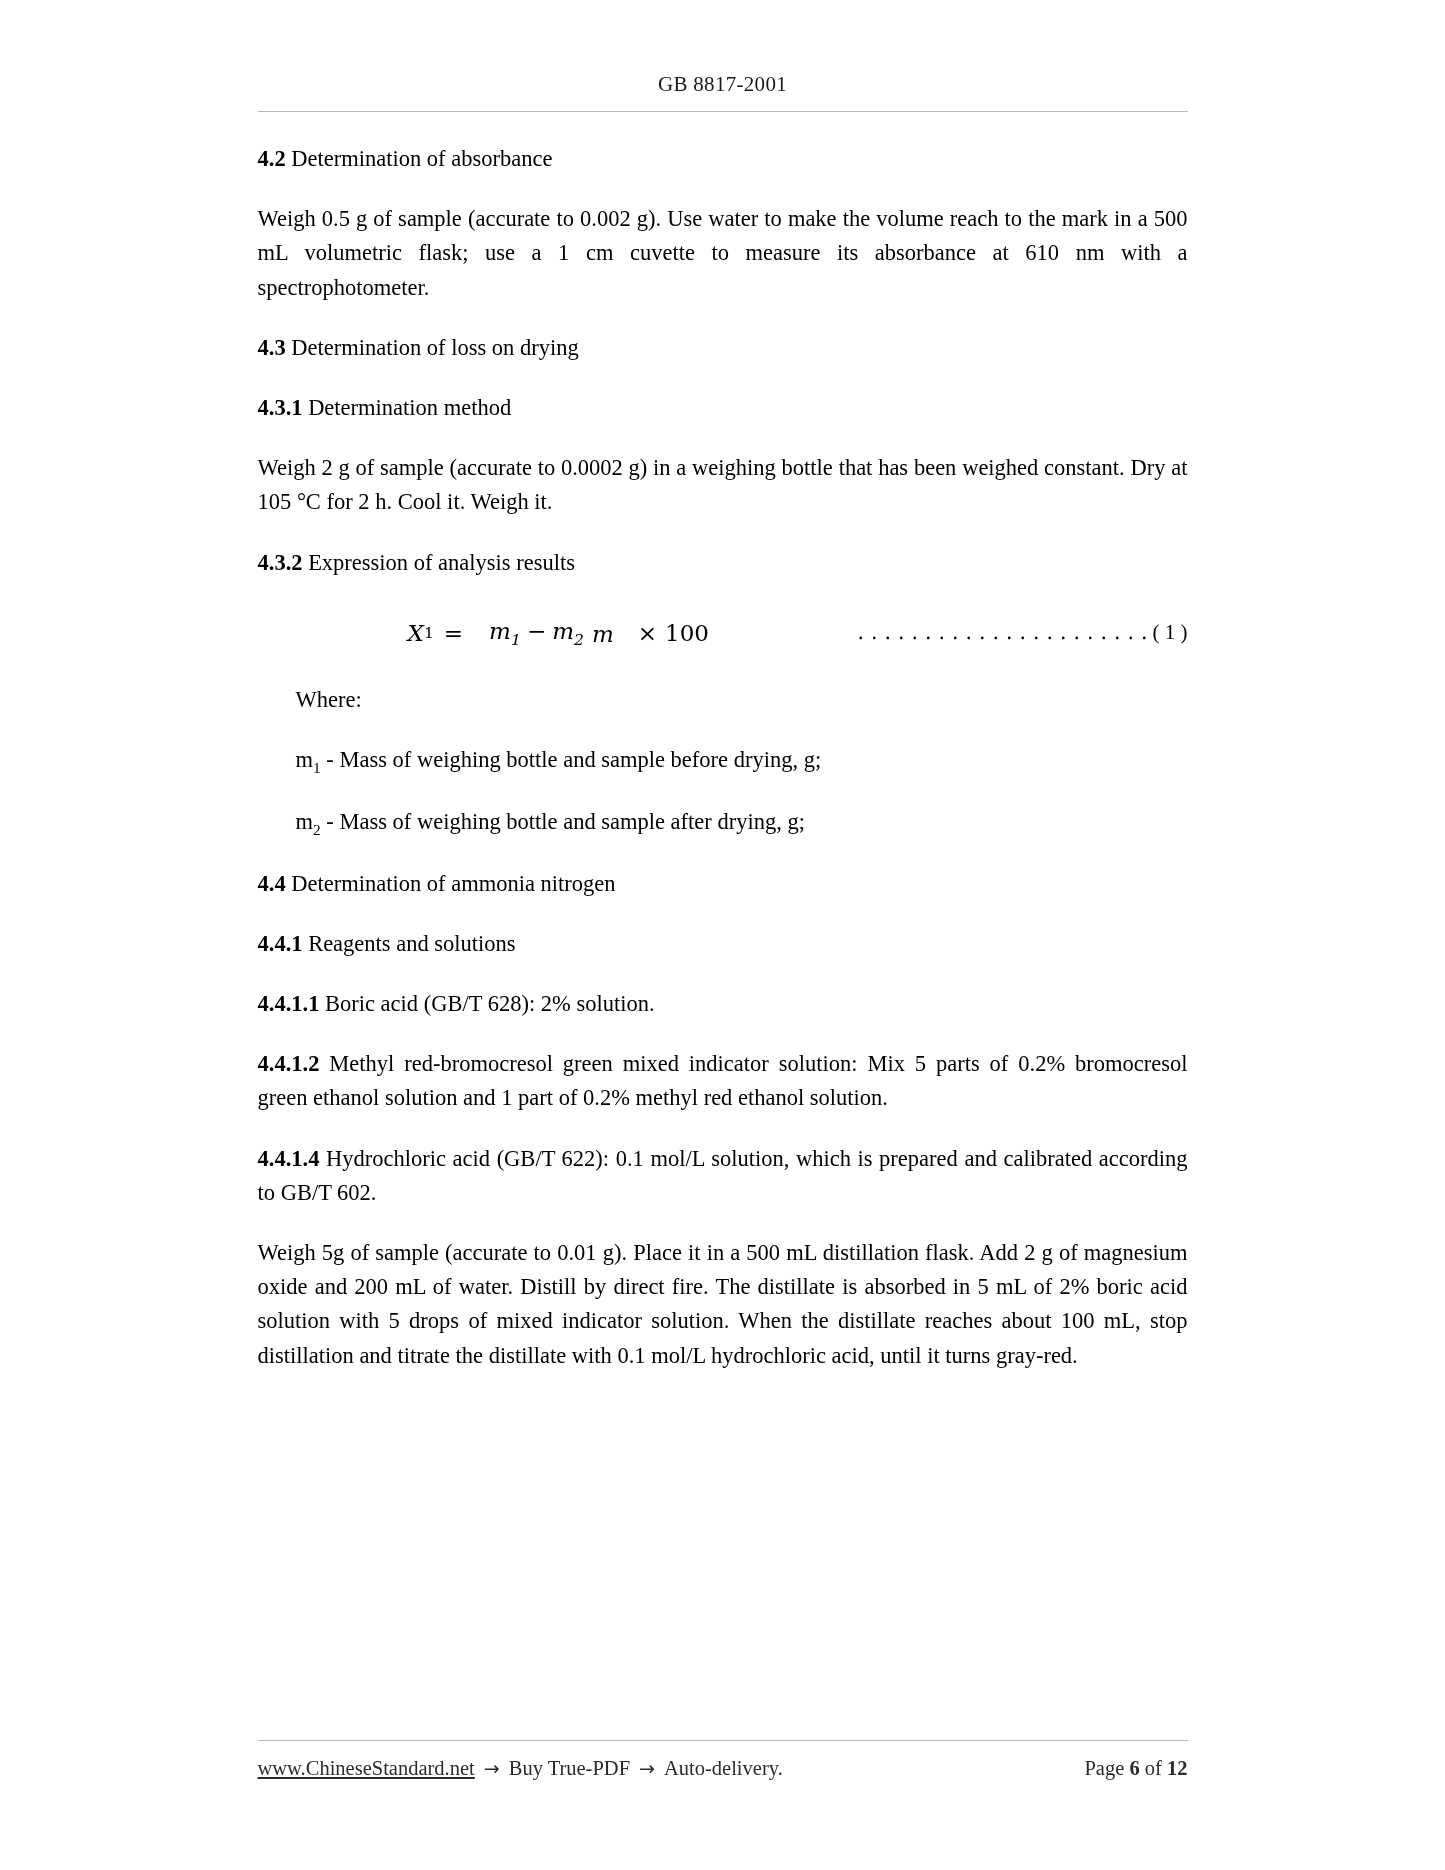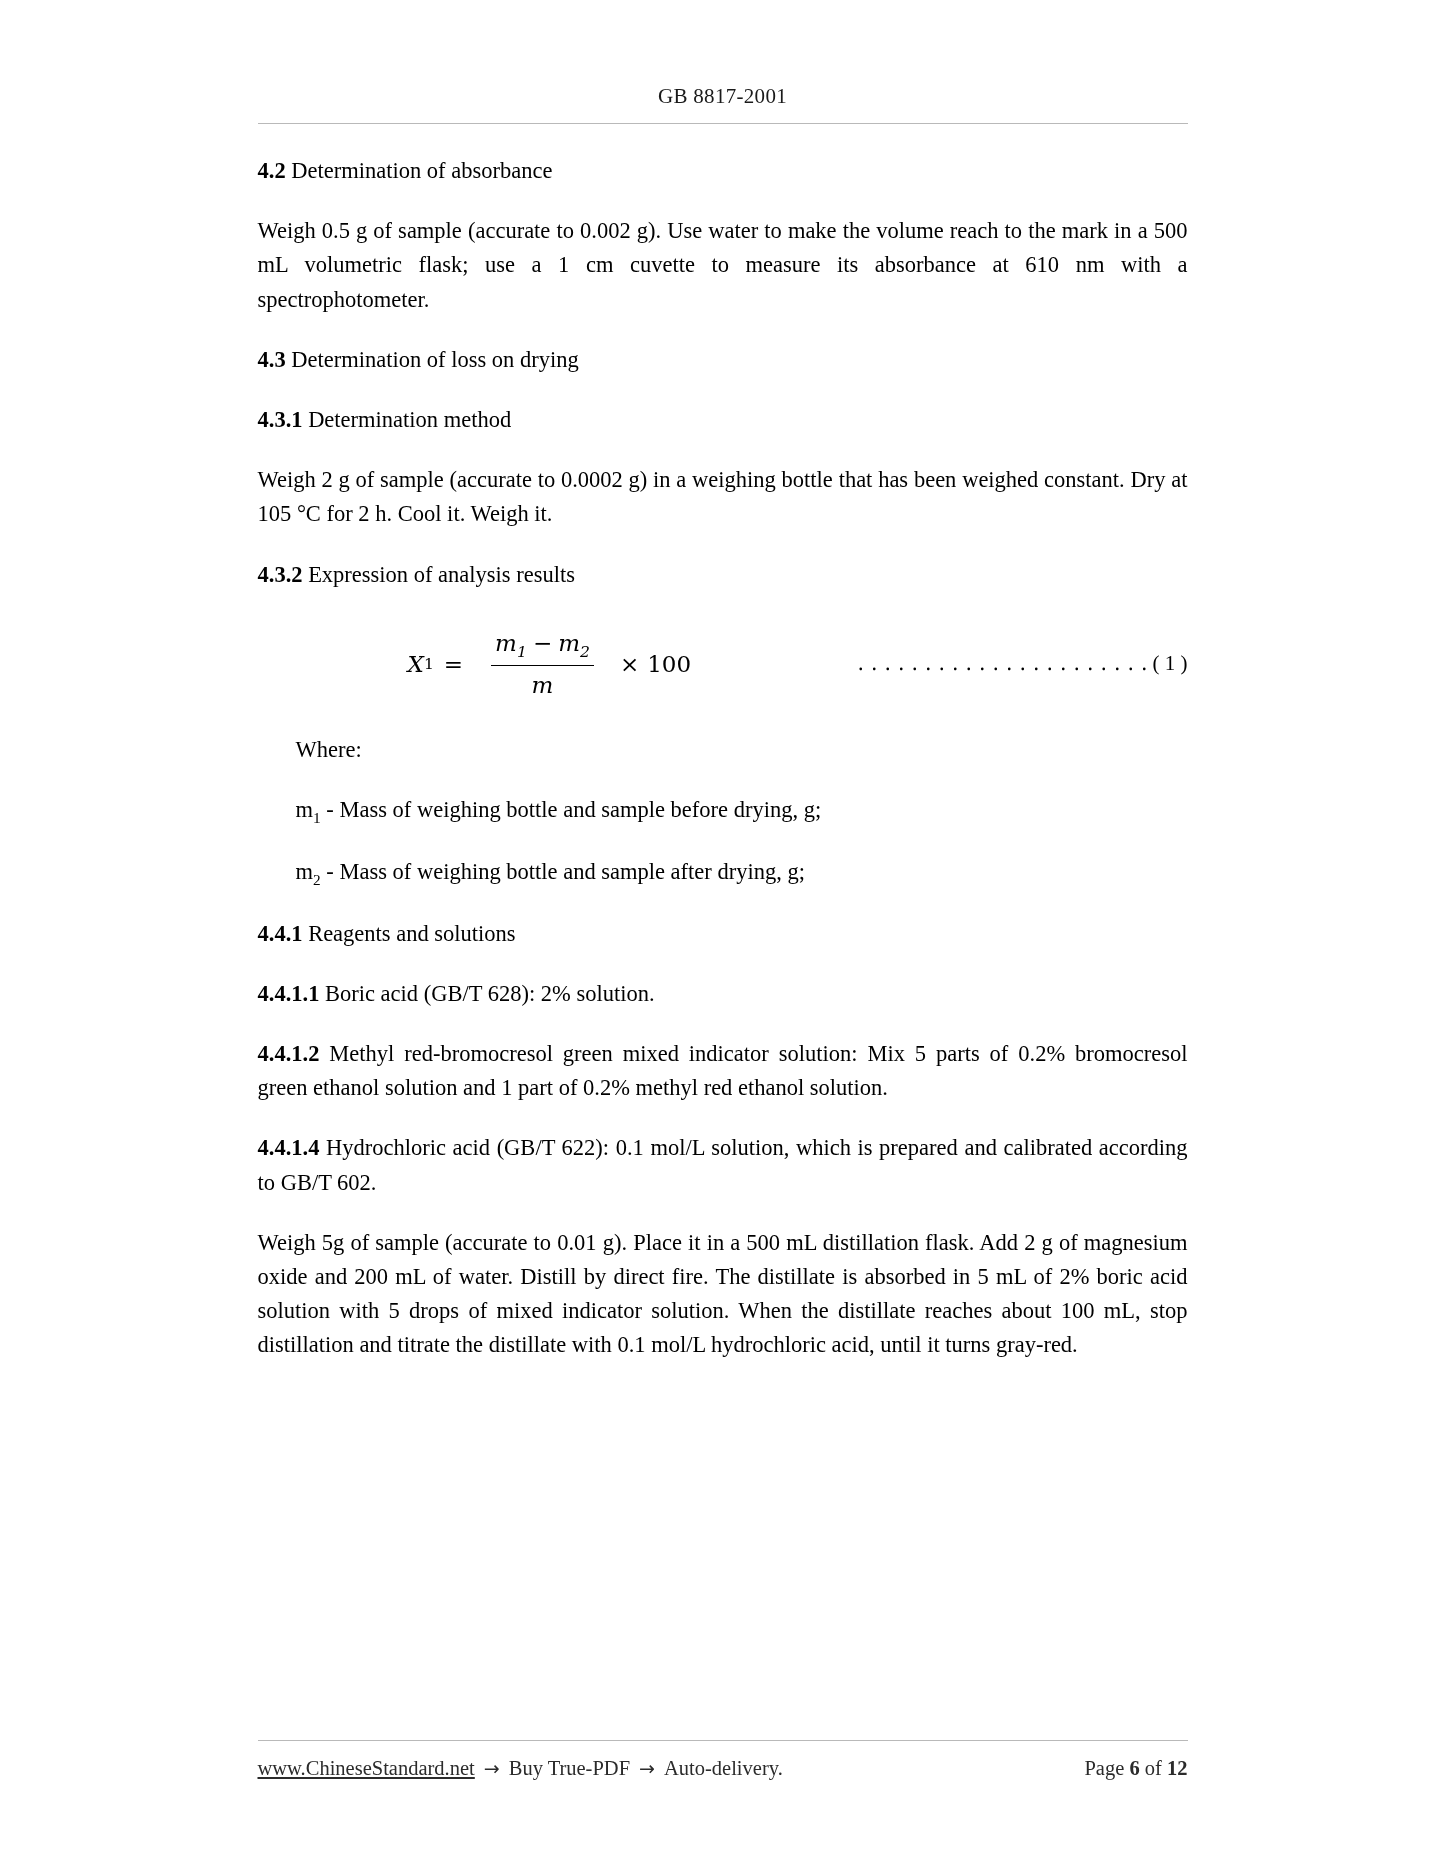--- a/index.html
+++ b/index.html
@@ -11,21 +11,21 @@
     width: 1445px;
     height: 1870px;
     font-family: "Liberation Serif", serif;
     color: #000000;
     position: relative;
   }
   .page {
     width: 1445px;
     height: 1870px;
     box-sizing: border-box;
-    padding: 12px;
+    padding: 0;
     position: relative;
   }
   .header {
     text-align: center;
     font-size: 21px;
     letter-spacing: 0.3px;
     padding-top: 72px;
     color: #1a1a1a;
   }
   .header-rule {
@@ -62,24 +62,24 @@
     font-size: 23px;
     display: flex;
     align-items: center;
     white-space: nowrap;
   }
   .formula .var {
     font-style: italic;
   }
   .frac {
     display: inline-flex;
-    flex-direction: column;
+    flex-direction: row;
     align-items: center;
     vertical-align: middle;
-    margin: 0 18px;
+    margin: 0 12px;
   }
   .frac .top {
     padding: 0 4px 2px 4px;
     font-style: italic;
   }
   .frac .bar {
     width: 100%;
     border-top: 1.6px solid #000;
   }
   .frac .bot {
@@ -194,20 +194,24 @@
 
     <p class="para indent">
       <span>m</span><span class="sub">1</span><span> - Mass of weighing bottle and sample before drying, g;</span>
     </p>
 
     <p class="para indent">
       <span>m</span><span class="sub">2</span><span> - Mass of weighing bottle and sample after drying, g;</span>
     </p>
 
 
+    <p class="para">
+      <span class="num">4.4</span>
+      <span>Determination of ammonia nitrogen</span>
+    </p>
 
     <p class="para">
       <span class="num">4.4.1</span>
       <span>Reagents and solutions</span>
     </p>
 
     <p class="para">
       <span class="num">4.4.1.1</span>
       <span>Boric acid (GB/T 628): 2% solution.</span>
     </p>

